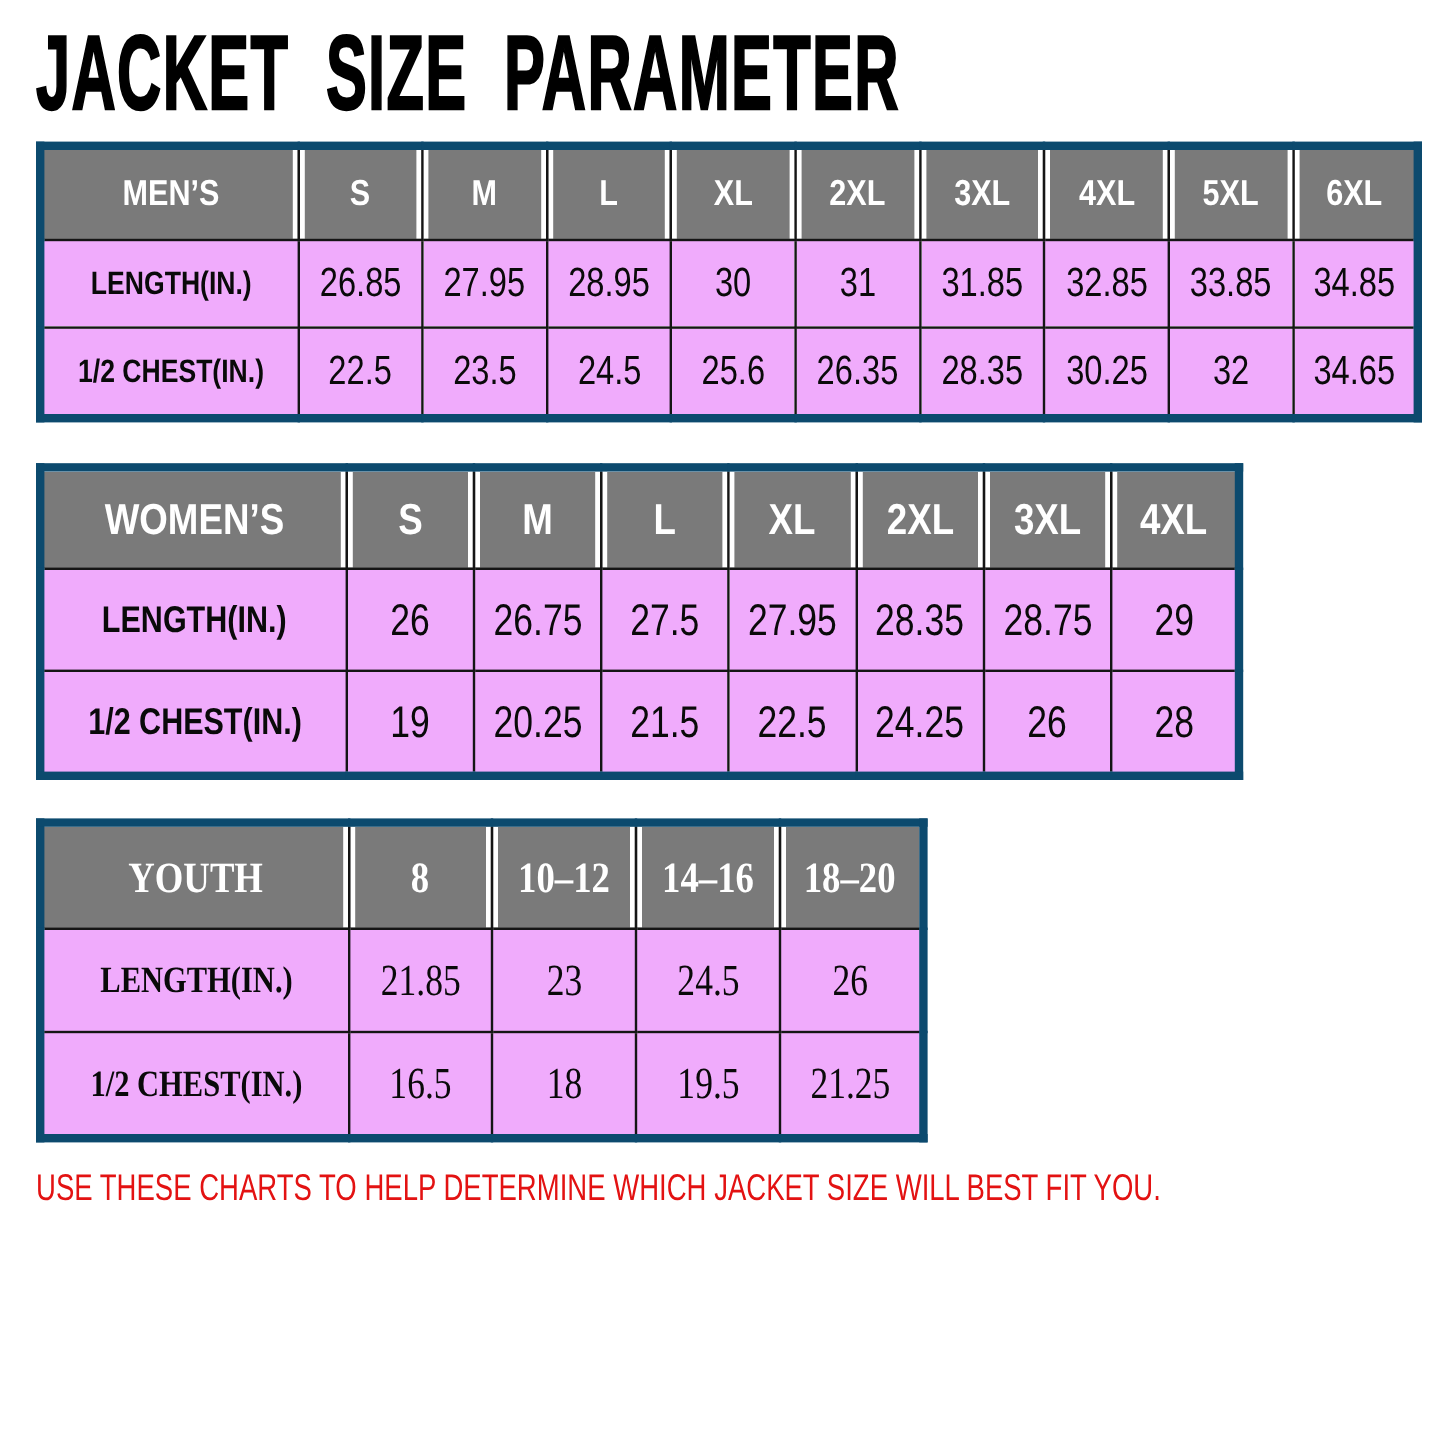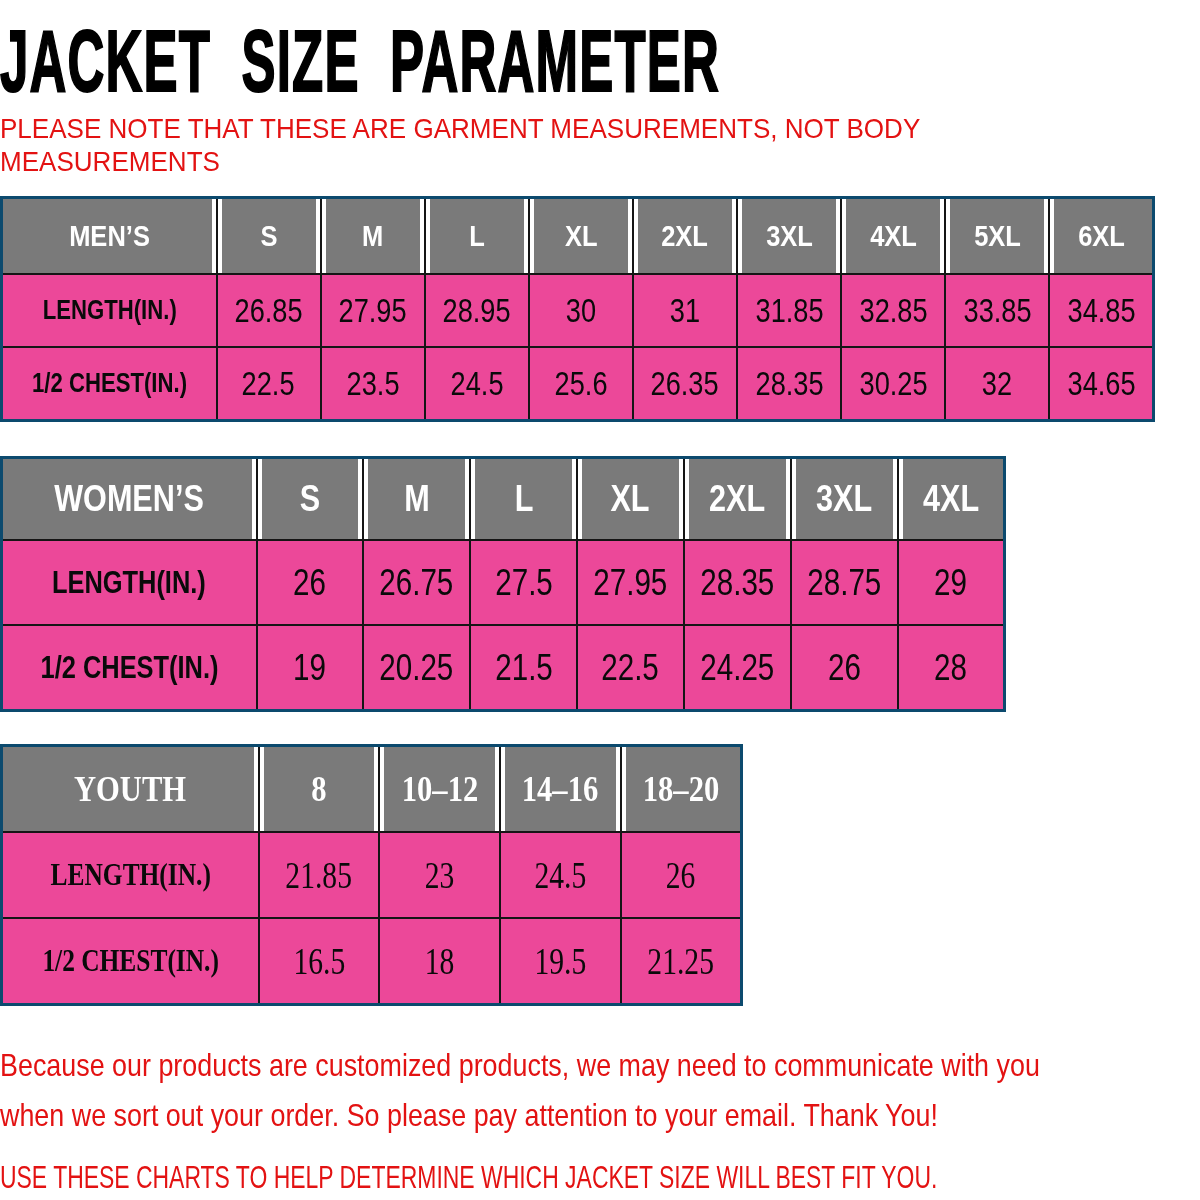--- a/index.html
+++ b/index.html
@@ -2,21 +2,21 @@
 <html><head>
 <meta charset="utf-8">
 <style>
   html, body {
     margin: 0; padding: 0;
     width: 1200px; height: 1200px;
     background: #ffffff;
     overflow: hidden;
     font-family: "Liberation Sans", sans-serif;
   }
-  .content { }
+  .content { padding-left: 30px; }
 
   
   .page-title {
     margin-top: 22px;
     height: 78px;
     font-size: 88px;
     line-height: 78px;
     font-weight: bold;
     color: #000;
     letter-spacing: 2px;
@@ -32,38 +32,38 @@
   .note .line {
     white-space: nowrap;
     transform: scaleX(0.93);
     transform-origin: left center;
   }
 
   
   table.size-table {
     border-collapse: collapse;
     table-layout: fixed;
-    border: 3px solid #0c4a6e;
+    border: 7px solid #0c4a6e;
   }
   table.size-table th, table.size-table td {
     border: 2px solid #151515;
     text-align: center;
     vertical-align: middle;
     padding: 0;
     overflow: hidden;
   }
   table.size-table th {
     background: #7a7a7a;
     color: #ffffff;
     font-weight: bold;
     box-shadow: inset 4px 0 0 #ffffff, inset -4px 0 0 #ffffff;
   }
   table.size-table th:first-child { box-shadow: inset -4px 0 0 #ffffff; }
   table.size-table th:last-child  { box-shadow: inset 4px 0 0 #ffffff; }
-  table.size-table td { background: #ec4899; color: #0a0a0a; }
+  table.size-table td { background: #f0abfc; color: #0a0a0a; }
 
   .hdr { display: inline-block; transform: scaleX(0.85); }
   .lbl { display: inline-block; transform: scaleX(0.82); font-weight: bold; white-space: nowrap; }
   .val { display: inline-block; transform: scaleX(0.80); white-space: nowrap; }
 
   table.mens   { width: 1155px; margin-top: 18px; }
   .mens col.label-col   { width: 215px; }
   .mens th { height: 74px; font-size: 30px; }
   .mens td { height: 71px; }
   .mens .val { font-size: 34px; }
@@ -100,24 +100,20 @@
     transform-origin: left center;
   }
 </style>
 </head>
 <body>
 
 <div class="content">
 
   <div class="page-title">JACKET SIZE PARAMETER</div>
 
-  <div class="note">
-    <div class="line">PLEASE NOTE THAT THESE ARE GARMENT MEASUREMENTS, NOT BODY</div>
-    <div class="line">MEASUREMENTS</div>
-  </div>
 
   <div id="tables-mount">
       <table class="size-table mens">
         <colgroup>
           <col class="label-col">
           <col>
           <col>
           <col>
           <col>
           <col>
@@ -242,20 +238,16 @@
             <td><span class="lbl">1/2 CHEST(IN.)</span></td>
             <td><span class="val">16.5</span></td>
             <td><span class="val">18</span></td>
             <td><span class="val">19.5</span></td>
             <td><span class="val">21.25</span></td>
           </tr>
         </tbody>
       </table>
     </div>
 
-  <div class="footer-para">
-    <div class="line">Because our products are customized products, we may need to communicate with you</div>
-    <div class="line">when we sort out your order. So please pay attention to your email. Thank You!</div>
-  </div>
 
   <div class="footer-cta">USE THESE CHARTS TO HELP DETERMINE WHICH JACKET SIZE WILL BEST FIT YOU.</div>
 
 </div>
 
 </body></html>

